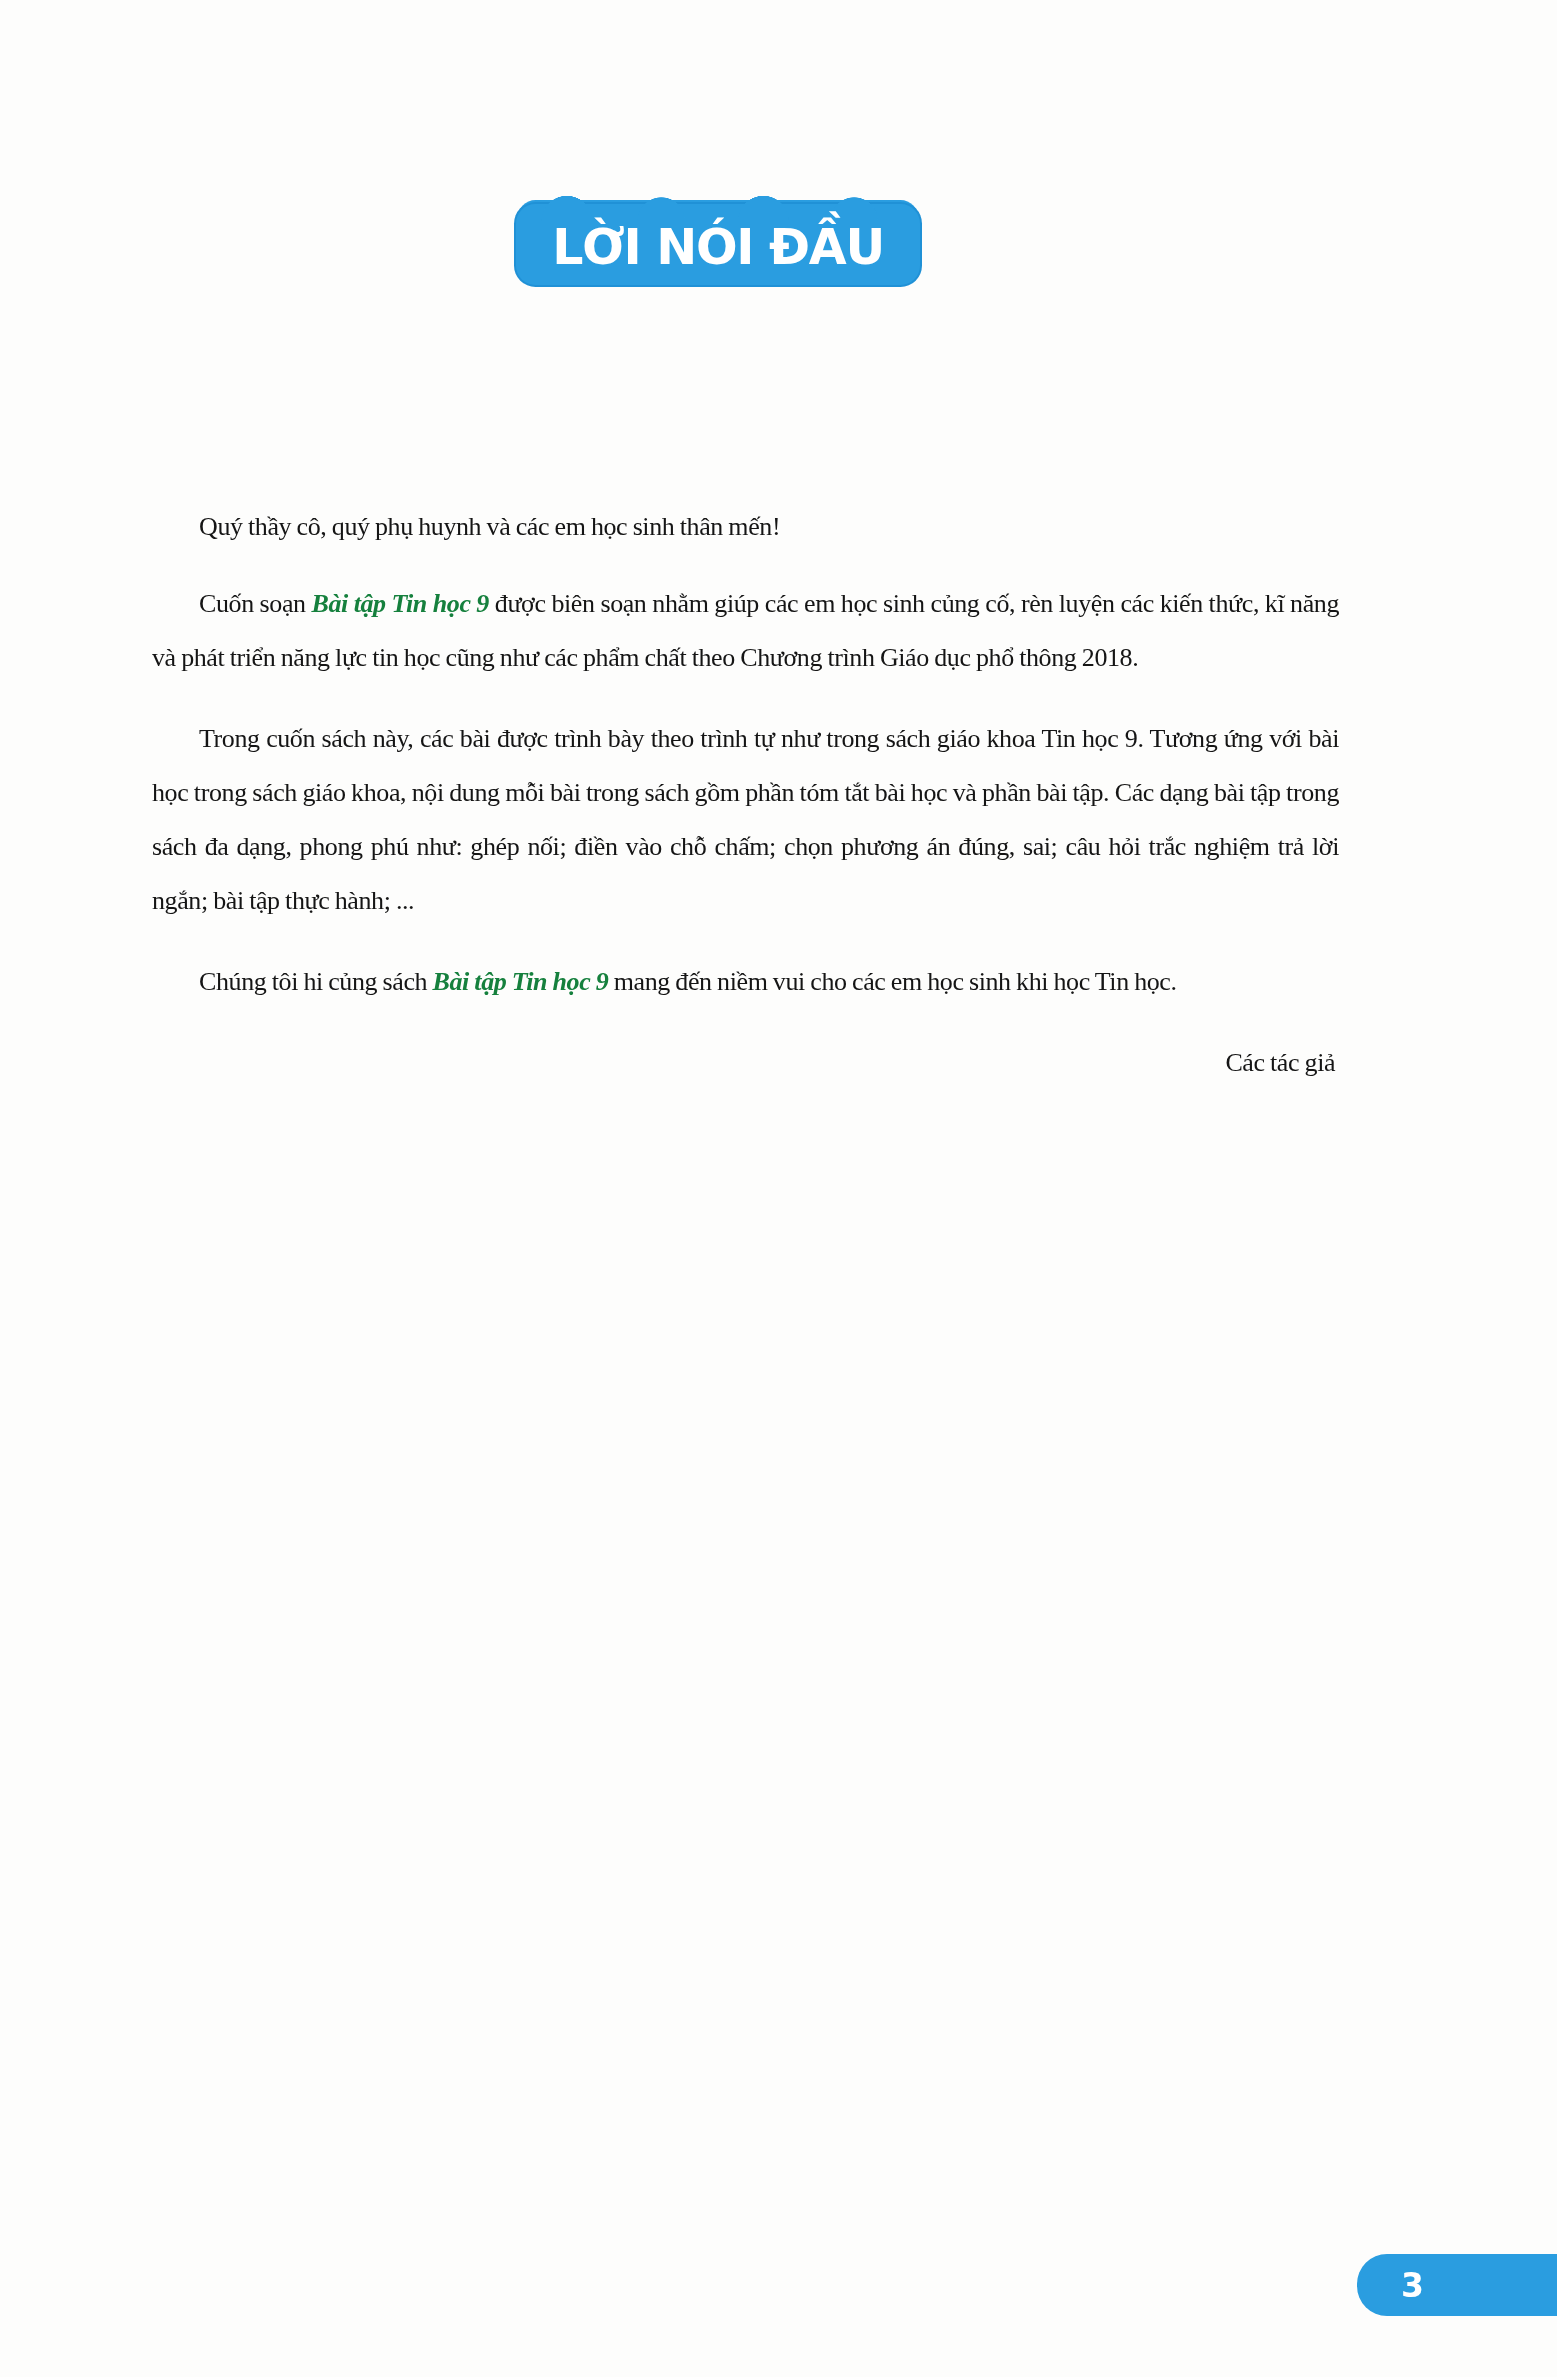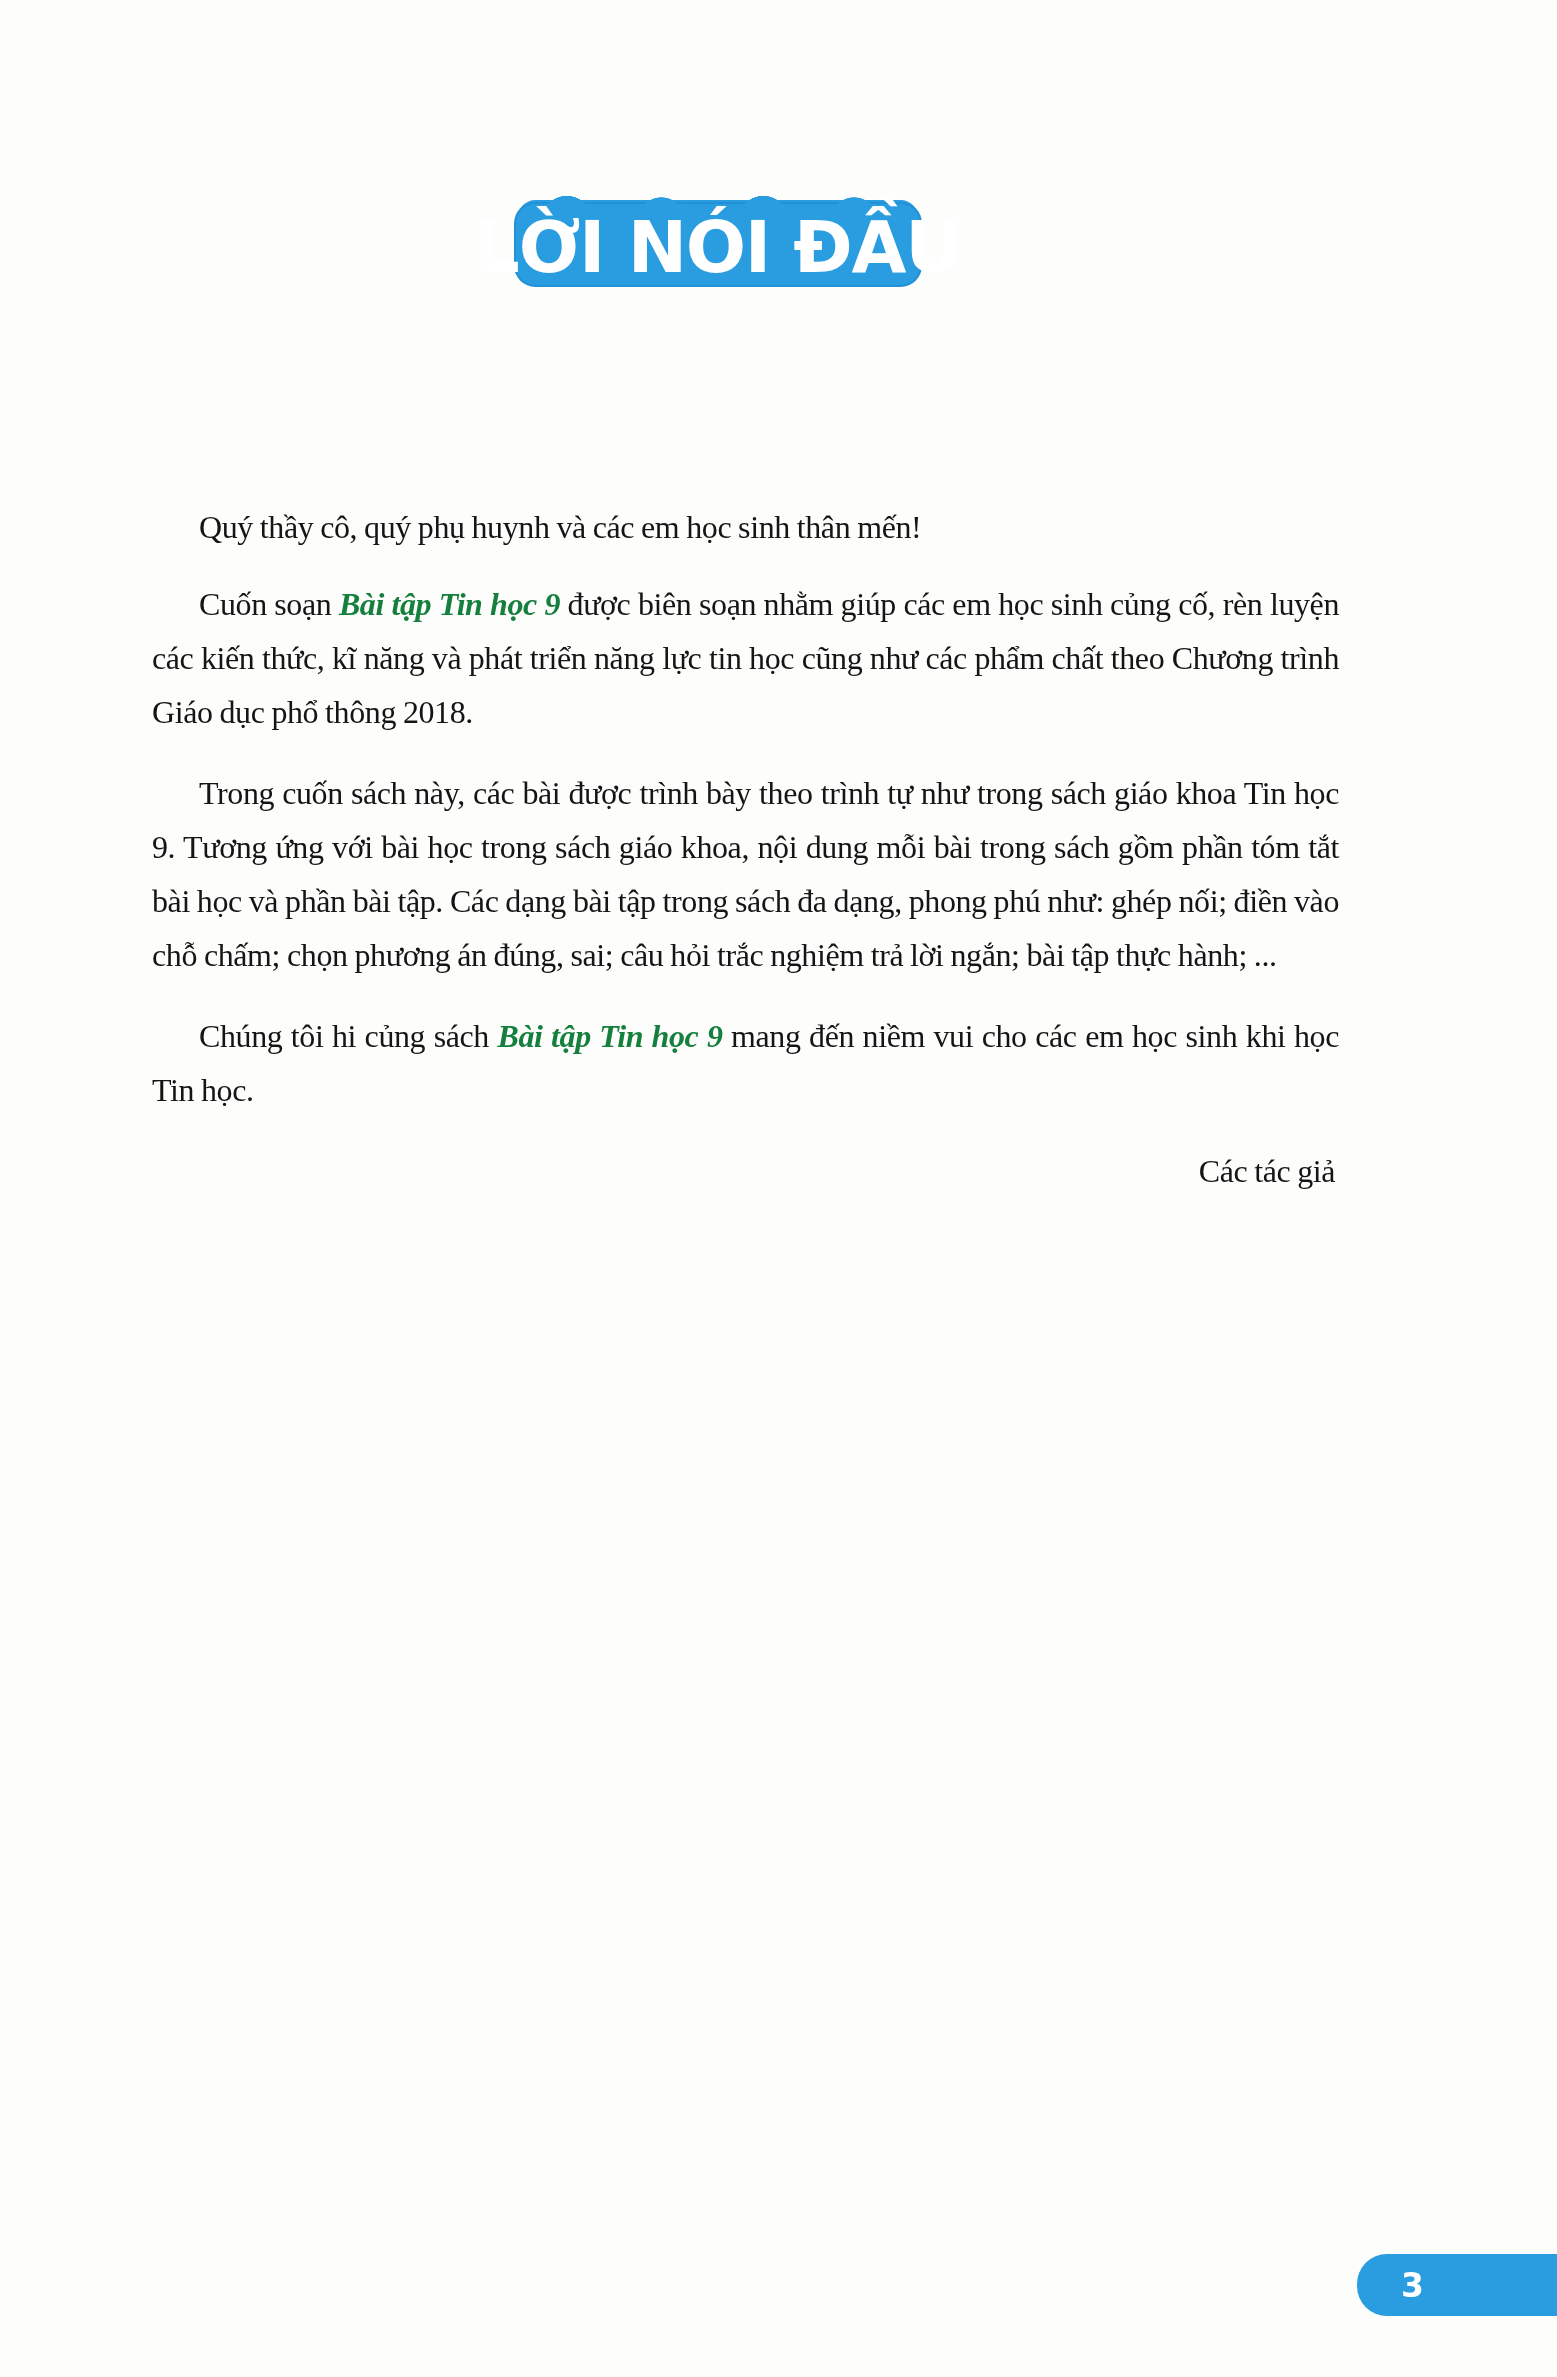--- a/index.html
+++ b/index.html
@@ -48,35 +48,35 @@
         radial-gradient(circle at 62% 100%, #2a9de0 25px, transparent 25.4px),
         radial-gradient(circle at 86% 100%, #2a9de0 23.4px, transparent 24px);
       border-radius: 15.6px;
       z-index: 0;
     }
     .title-text {
       position: relative;
       z-index: 1;
       font-family: "DejaVu Sans", "Liberation Sans", sans-serif;
       font-weight: bold;
-      font-size: 71px;
+      font-size: 49px;
       letter-spacing: -1.3px;
       color: #ffffff;
       line-height: 1;
       margin-top: 5.2px;
       white-space: nowrap;
     }
 
     
     .content {
       position: absolute;
       left: 152px;
       top: 500px;
       width: 1187px;
-      font-size: 32px;
+      font-size: 26px;
       line-height: 54px;
       letter-spacing: -0.4px;
       word-spacing: -0.7px;
     }
     .para {
       margin: 0 0 27px 0;
       text-indent: 47px;
       text-align: justify;
       text-align-last: left;
     }

